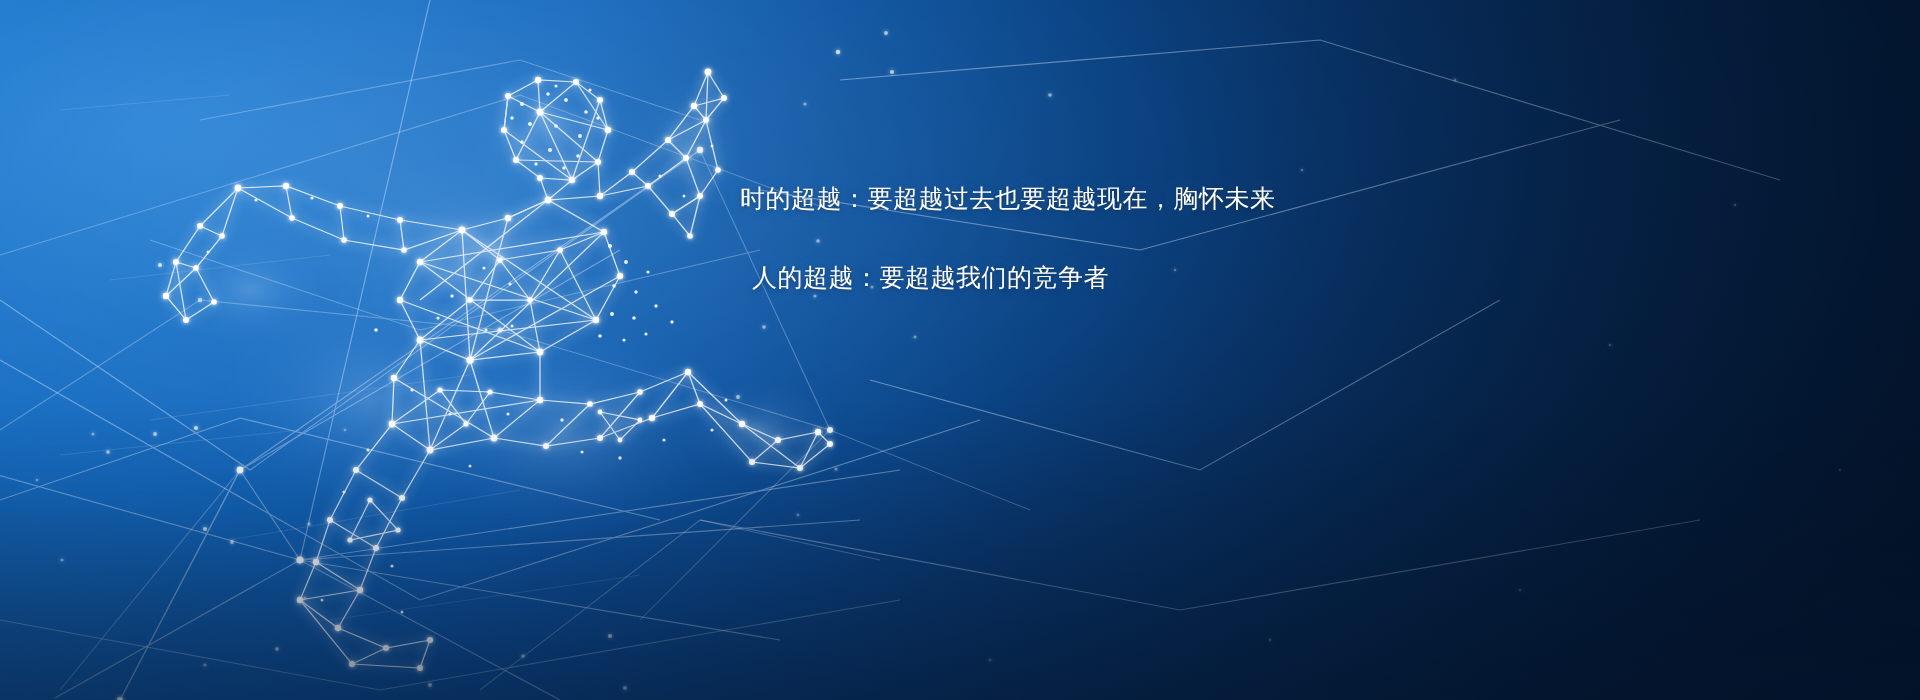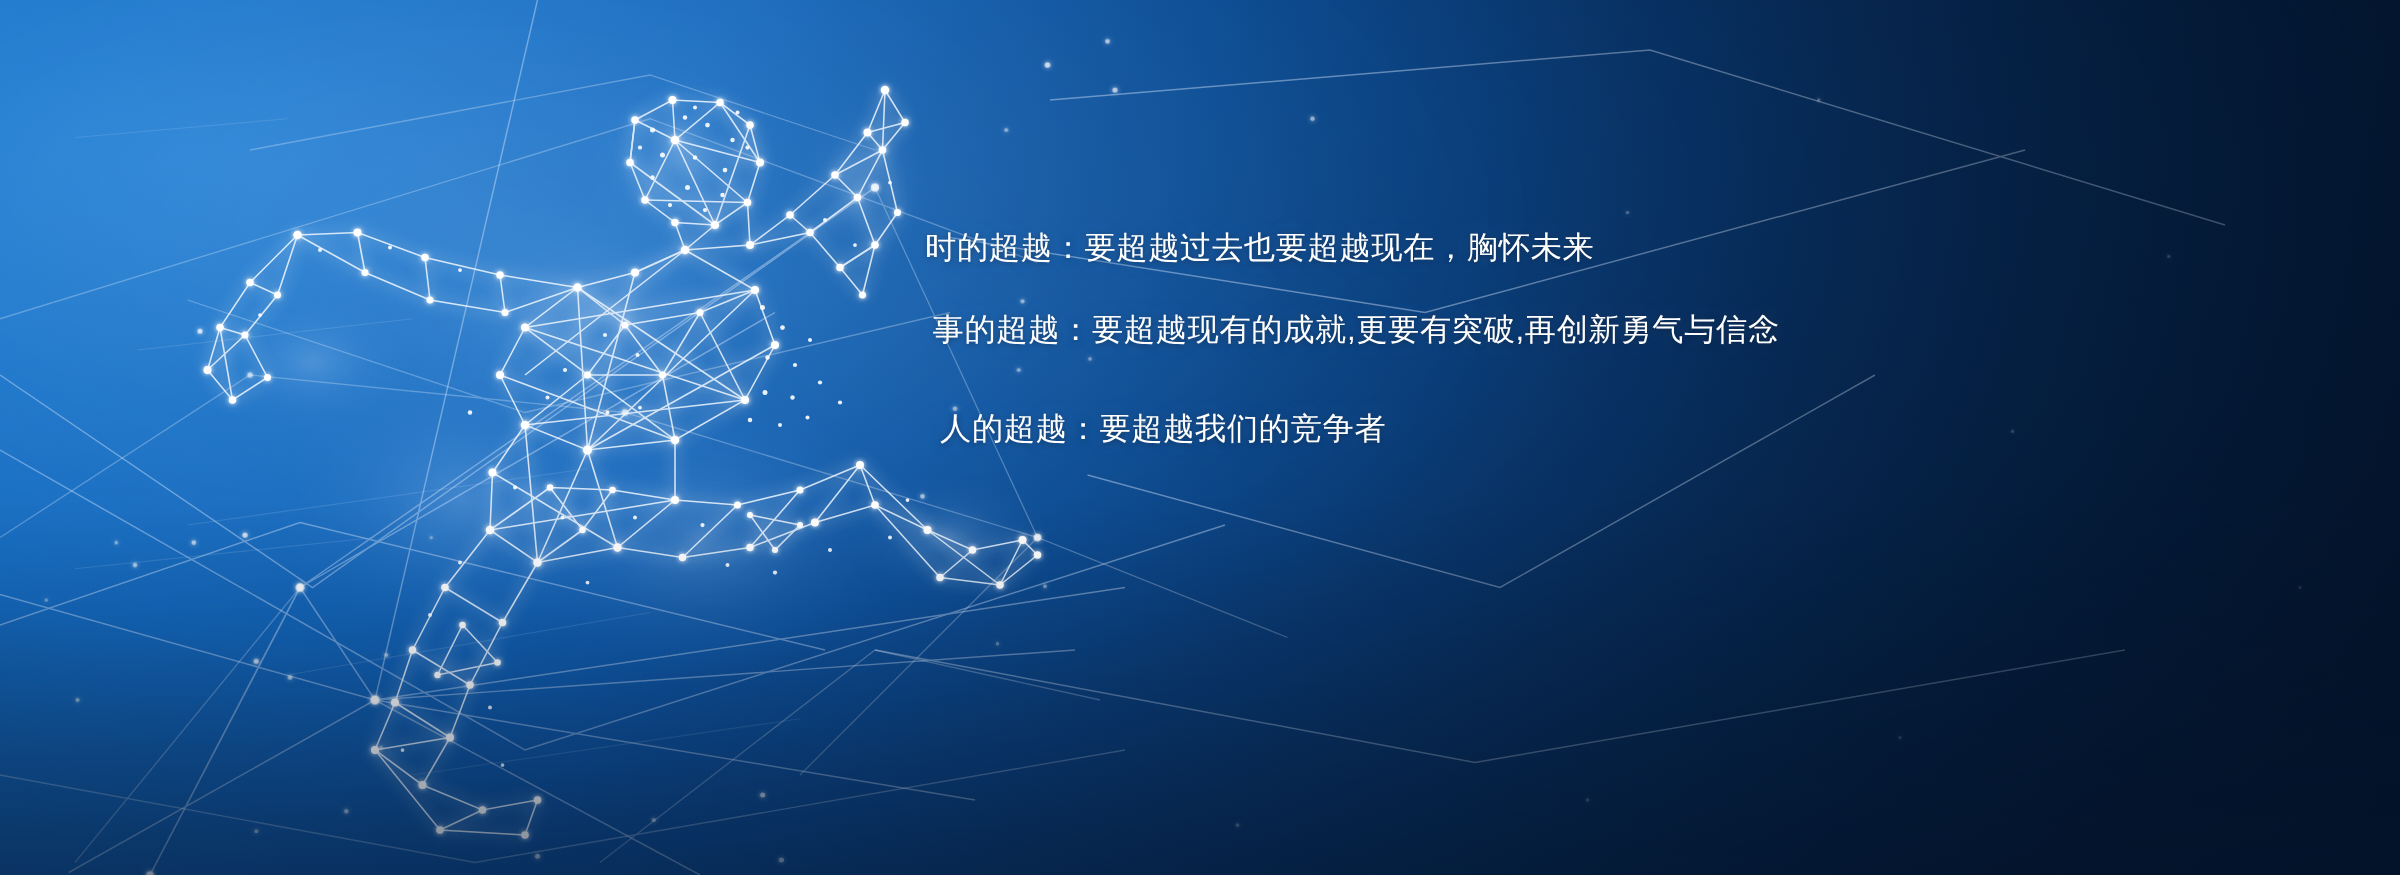--- a/index.html
+++ b/index.html
@@ -479,17 +479,16 @@
       <circle cx="684" cy="196" r="1.5"></circle>
     </g>
   </svg>
   </div>
 
   <div class="bg-vignette"></div>
   <div class="bg-bottom"></div>
 
   <div id="copy">
     <div class="line l1">时的超越：要超越过去也要超越现在，胸怀未来</div>
-    <div class="line l2">事的超越：要超越现有的成就,更要有突破,再创新勇气与信念</div>
     <div class="line l3">人的超越：要超越我们的竞争者</div>
   </div>
 
 </div>
 
 </body></html>

